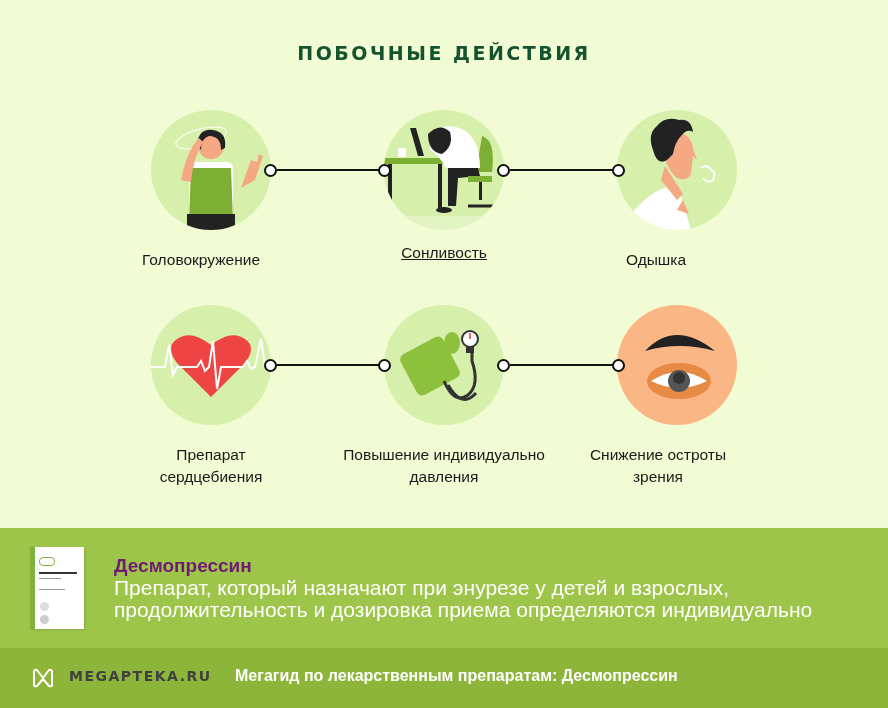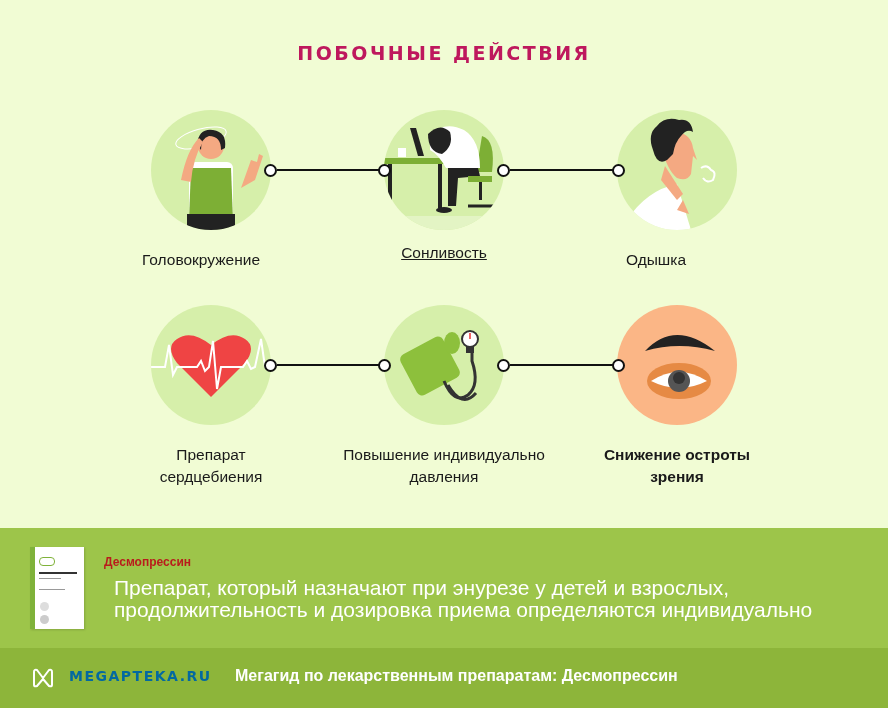--- a/index.html
+++ b/index.html
@@ -1,37 +1,37 @@
 <!DOCTYPE html>
 <html><head>
 <meta charset="utf-8">
 <style>
   html,body{margin:0;padding:0;}
   body{width:888px;height:708px;background:#f1fcd4;font-family:"Liberation Sans",sans-serif;position:relative;overflow:hidden;}
-  .title{position:absolute;top:42px;left:0;width:888px;text-align:center;font-family:"DejaVu Sans",sans-serif;font-weight:bold;font-size:19px;letter-spacing:2.5px;color:#be185d;}
+  .title{position:absolute;top:42px;left:0;width:888px;text-align:center;font-family:"DejaVu Sans",sans-serif;font-weight:bold;font-size:19px;letter-spacing:2.5px;color:#14532d;}
   .node{position:absolute;width:120px;height:120px;border-radius:50%;background:#d6efaa;overflow:hidden;}
   .node svg{position:absolute;left:0;top:0;width:120px;height:120px;}
   .node.peach{background:#fbb686;}
   .connector{position:absolute;height:2px;background:#111;}
   .dot{position:absolute;width:9px;height:9px;border:2px solid #111;border-radius:50%;background:#fff;}
   .label{position:absolute;width:220px;text-align:center;font-size:15.5px;line-height:22px;color:#1a1a1a;}
   .band{position:absolute;left:0;top:528px;width:888px;height:120px;background:#9dc54a;}
   .pack{position:absolute;left:30px;top:547px;width:54px;height:82px;background:#fff;box-shadow:1px 1px 2px rgba(0,0,0,.15);}
   .pack .stripe{position:absolute;left:0;top:0;width:5px;height:82px;background:#7fb23a;}
   .pack .brand{position:absolute;left:9px;top:10px;width:14px;height:7px;border-radius:4px;border:1.5px solid #7fb23a;}
   .pack .pname{position:absolute;left:9px;top:25px;width:38px;height:2px;background:#333;}
   .pack .l1{position:absolute;left:9px;top:31px;width:22px;height:1px;background:#999;}
   .pack .l2{position:absolute;left:9px;top:42px;width:26px;height:1px;background:#999;}
   .pack .pill{position:absolute;left:10px;top:55px;width:9px;height:9px;border-radius:50%;background:#ddd;}
   .pack .disc{position:absolute;left:10px;top:68px;width:9px;height:9px;border-radius:50%;background:#ccc;}
-  .drug-name{position:absolute;left:104px;top:555px;font-weight:bold;font-size:12px;color:#b91c1c;}
+  .drug-name{position:absolute;left:114px;top:555px;font-weight:bold;font-size:19px;color:#701a75;}
   .drug-desc{position:absolute;left:114px;top:577px;width:740px;font-size:21px;line-height:22px;color:#fff;}
   .footer{position:absolute;left:0;top:648px;width:888px;height:60px;background:#8db53a;}
   .logo-icon{position:absolute;left:30px;top:667px;}
-  .logo-text{position:absolute;left:69px;top:668px;font-family:"DejaVu Sans",sans-serif;font-weight:bold;font-size:14px;letter-spacing:1.5px;color:#0369a1;}
+  .logo-text{position:absolute;left:69px;top:668px;font-family:"DejaVu Sans",sans-serif;font-weight:bold;font-size:14px;letter-spacing:1.5px;color:#404040;}
   .footer-text{position:absolute;left:235px;top:667px;font-weight:bold;font-size:16px;color:#fff;}
 </style>
 </head>
 <body>
 
 <div class="title">ПОБОЧНЫЕ ДЕЙСТВИЯ</div>
 
 <div class="node" style="left:151px;top:110px;">
   <svg viewBox="0 0 120 120">
     <ellipse cx="50" cy="28" rx="26" ry="9" fill="none" stroke="#fff" stroke-width="1" transform="rotate(-15 50 28)"></ellipse>
@@ -113,21 +113,21 @@
 
 <div class="connector" style="left:277px;top:364px;width:107px;"></div>
 <div class="dot" style="left:264px;top:359px;"></div>
 <div class="dot" style="left:378px;top:359px;"></div>
 <div class="connector" style="left:510px;top:364px;width:108px;"></div>
 <div class="dot" style="left:497px;top:359px;"></div>
 <div class="dot" style="left:612px;top:359px;"></div>
 
 <div class="label" style="left:101px;top:444px;width:220px;"><span style="display:inline-block;width:140px;">Препарат сердцебиения</span></div>
 <div class="label" style="left:334px;top:444px;"><span style="display:inline-block;width:220px;">Повышение индивидуально давления</span></div>
-<div class="label" style="left:567px;top:444px;font-weight:bold;"><span style="display:inline-block;width:175px;">Снижение остроты зрения</span></div>
+<div class="label" style="left:548px;top:444px;"><span style="display:inline-block;width:175px;">Снижение остроты зрения</span></div>
 
 <div class="band"></div>
 <div class="pack">
   <div class="stripe"></div>
     <div class="brand"></div>
     <div class="pname"></div>
   <div class="l1"></div>
     <div class="l2"></div>
     <div class="pill"></div>
     <div class="disc"></div>

